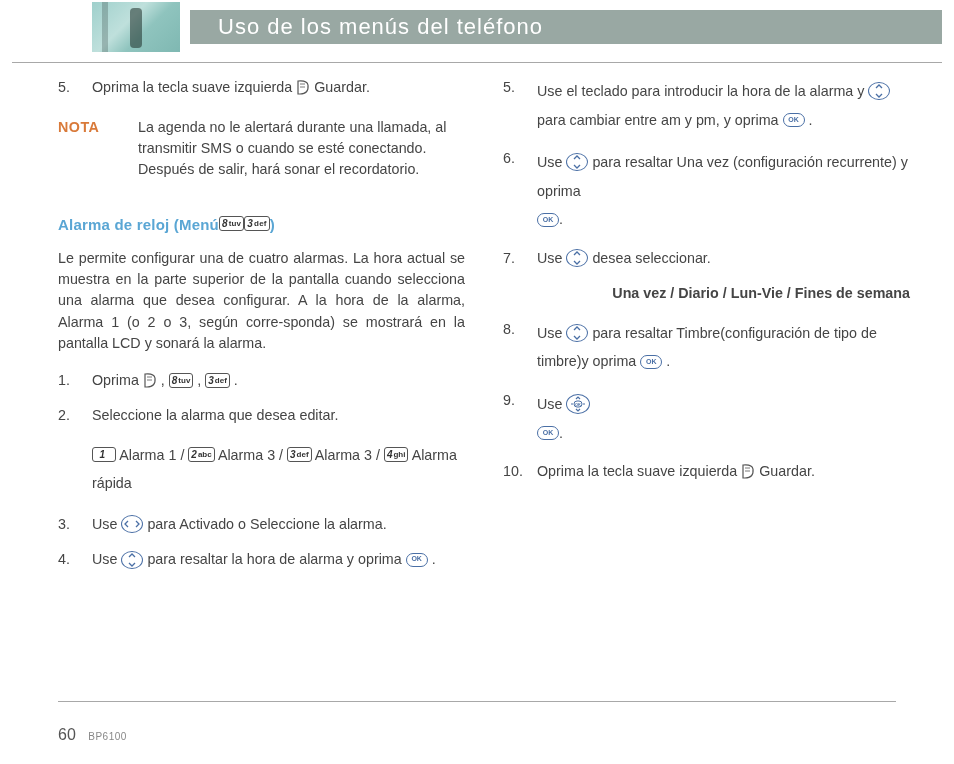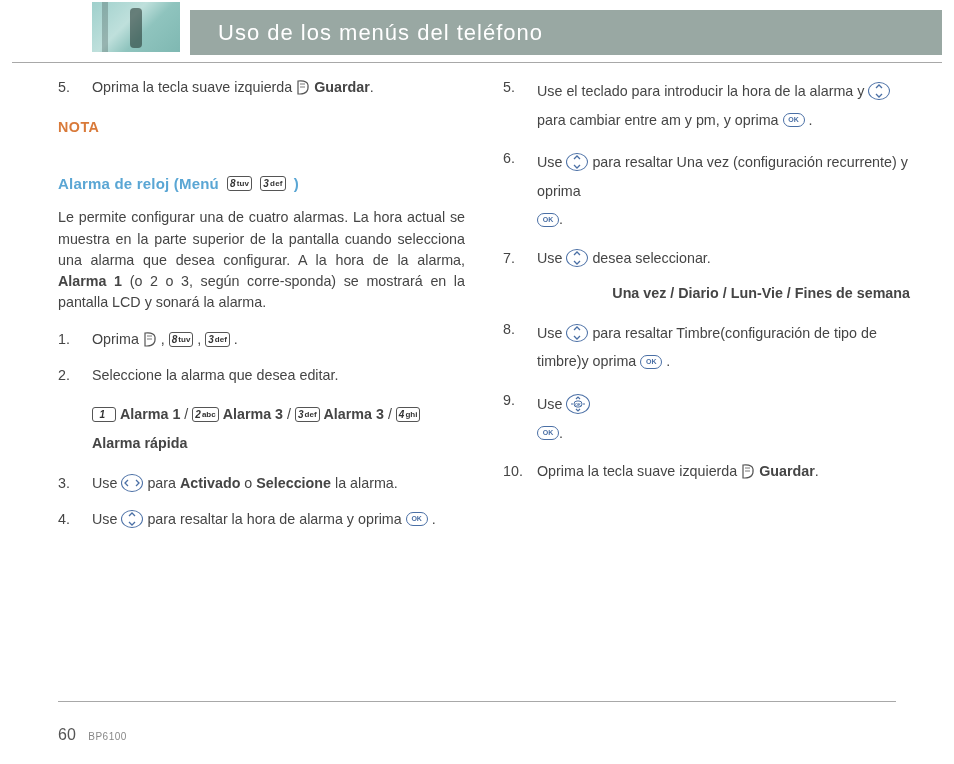--- a/index.html
+++ b/index.html
@@ -31,21 +31,21 @@
     position: absolute;
     background: rgba(40,60,55,0.4);
   }
   .photo::before { left: 38px; top: 6px; width: 12px; height: 40px; border-radius: 4px; background: rgba(30,45,40,0.55);}
   .photo::after { left: 10px; top: 0; width: 6px; height: 50px; background: rgba(60,80,75,0.3);}
   .title-strip {
     position: absolute;
     left: 190px;
     right: 12px;
     top: 10px;
-    height: 45px;
+    height: 34px;
     background: #99a8a3;
     display: flex;
     align-items: center;
     padding-left: 28px;
   }
   .title-strip span {
     color: #fff;
     font-size: 22px;
     letter-spacing: 1px;
     font-weight: 400;
@@ -81,24 +81,24 @@
   .nota-row { margin-bottom: 34px; margin-top: 19px;}
   .nota-row .txt { line-height: 1.45; }
   .section-head {
     color: #5aa6d4;
     font-weight: bold;
     font-size: 15px;
     margin-bottom: 12px;
     letter-spacing: 0.2px;
     display: flex;
     align-items: center;
-    gap: 8px;
+    gap: 0;
   }
   .intro { text-align: justify; margin-bottom: 16px; line-height: 1.48;}
-  .bold { font-weight: bold; }
+  .bold { font-weight: normal; }
   .indent { margin-left: 34px; margin-bottom: 16px; line-height: 2; }
   .key {
     display: inline-flex;
     align-items: center;
     justify-content: center;
     min-width: 24px;
     height: 15px;
     border: 1px solid #555;
     border-radius: 3px;
     font-size: 8px;
@@ -189,20 +189,21 @@
               <path d="M2 2 Q11 1 12 6 Q13 15 4 15 L2 15 Z" fill="none" stroke="#555" stroke-width="1.2"></path>
               <line x1="4" y1="5" x2="9" y2="5" stroke="#555" stroke-width="0.8"></line>
               <line x1="4" y1="8" x2="9" y2="8" stroke="#555" stroke-width="0.8"></line>
             </svg></span>
         <span class="bold">Guardar</span><span>.</span>
       </div>
     </div>
 
     <div class="row nota-row">
       <div class="nota-label">NOTA</div>
+      <div class="txt">La agenda no le alertará durante una llamada, al transmitir SMS o cuando se esté conectando. Después de salir, hará sonar el recordatorio.</div>
     </div>
 
     <div class="section-head">
       <span>Alarma de reloj (Menú </span>
       <span class="key">
           <span class="big">8</span>
           <span>tuv</span>
         </span>
       <span class="key">
           <span class="big">3</span>

